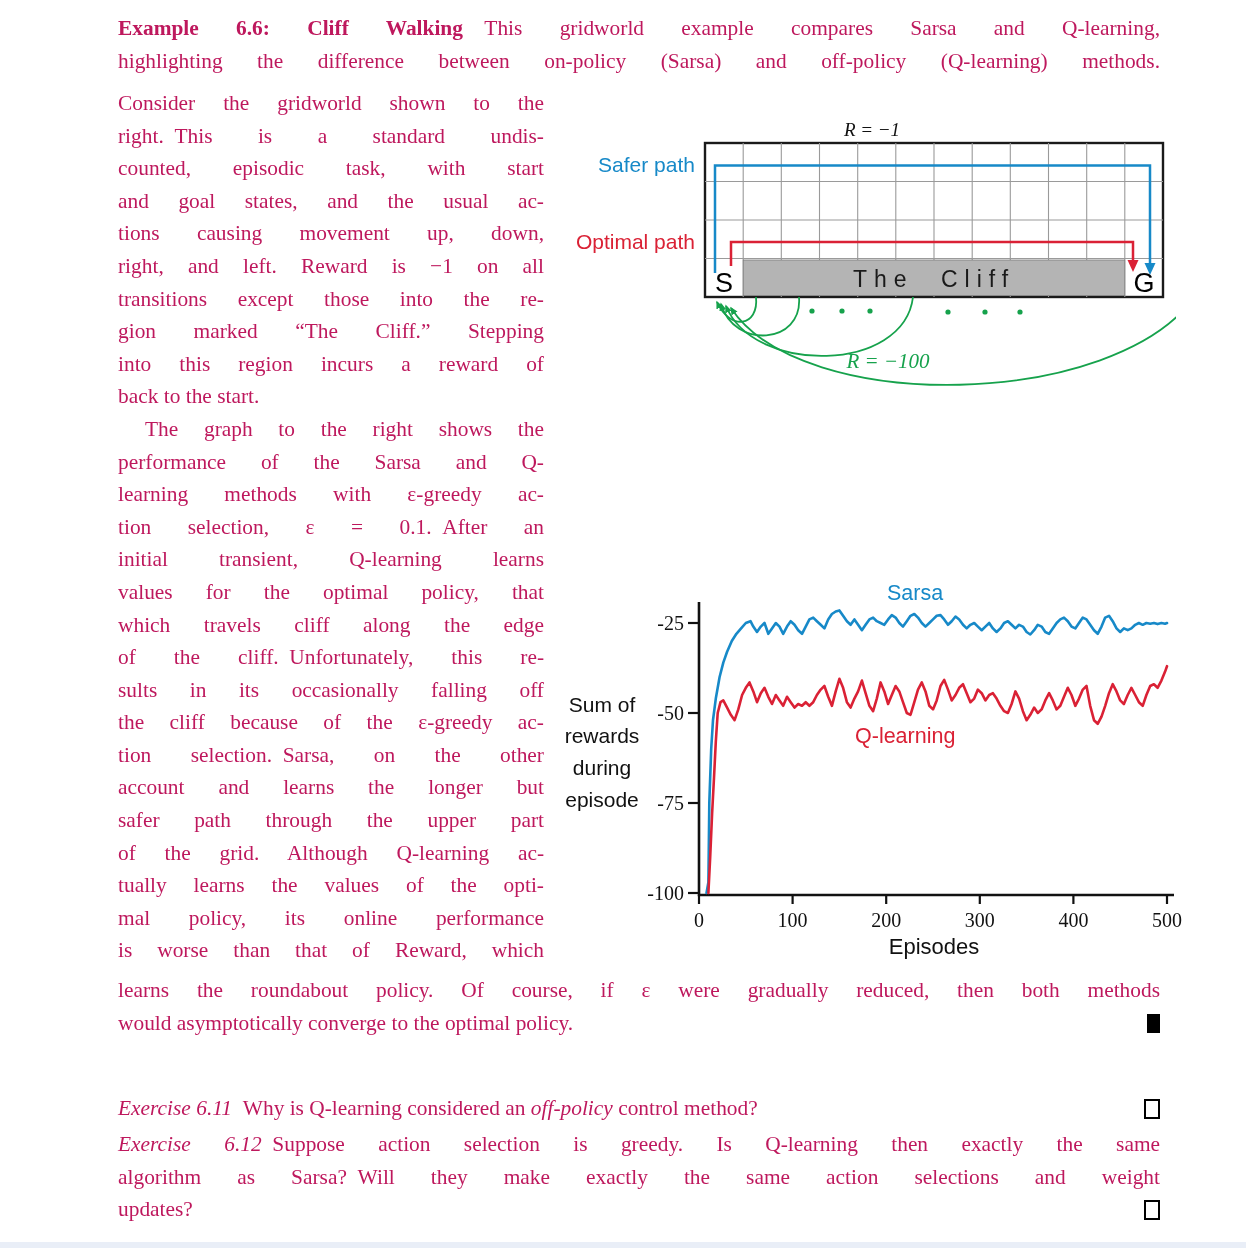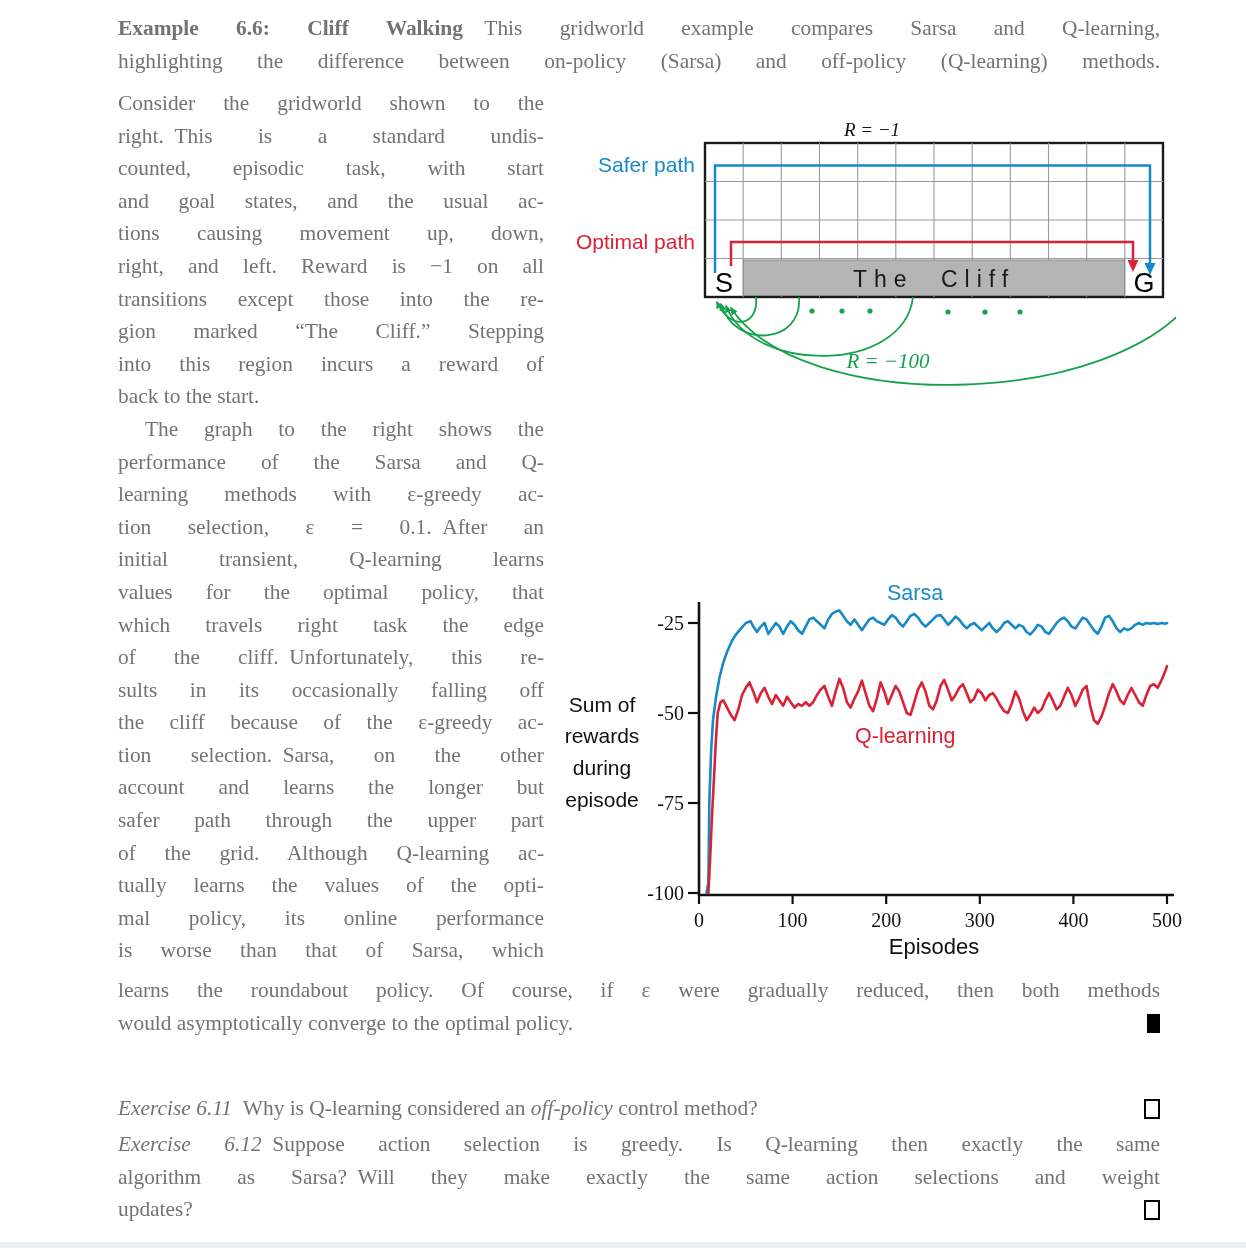--- a/index.html
+++ b/index.html
@@ -1,17 +1,17 @@
 <!DOCTYPE html>
 <html><head>
 <meta charset="utf-8">
 <style>
   html,body{margin:0;padding:0;background:#ffffff;}
   .page{position:relative;width:1246px;height:1248px;background:#ffffff;overflow:hidden;
-        font-family:"Liberation Serif","DejaVu Serif",serif;font-size:21.4px;line-height:32.6px;color:#737373;}
+        font-family:"Liberation Serif","DejaVu Serif",serif;font-size:21.4px;line-height:32.6px;color:#be185d;}
   .tl{text-align:justify;text-align-last:justify;}
   .tl.last{text-align-last:left;}
   .tl.ind{text-indent:27px;}
   .heading{position:absolute;left:118px;top:12px;width:1042px;}
   .content-row{position:absolute;left:118px;top:87px;width:1042px;height:938px;}
   .leftcol{position:absolute;left:0;top:0;width:426px;}
   .fig-grid{position:absolute;left:438px;top:28px;width:620px;height:292px;}
   .fig-chart{position:absolute;left:427px;top:483px;width:650px;height:402px;}
   .widecont{position:absolute;left:118px;top:974px;width:1042px;}
   .ex611{position:absolute;left:118px;top:1092px;width:1042px;}
@@ -48,31 +48,31 @@
           <div class="tl"><span>into this region incurs a reward of</span></div>
           <div class="tl last"><span>back to the start.</span></div>
         </div>
       <div>
           <div class="tl ind"><span>The graph to the right shows the</span></div>
           <div class="tl"><span>performance of the Sarsa and Q-</span></div>
           <div class="tl"><span>learning methods with ε-greedy ac-</span></div>
           <div class="tl"><span>tion selection, ε = 0.1. After an</span></div>
           <div class="tl"><span>initial transient, Q-learning learns</span></div>
           <div class="tl"><span>values for the optimal policy, that</span></div>
-          <div class="tl"><span>which travels right task the edge</span></div>
+          <div class="tl"><span>which travels cliff along the edge</span></div>
           <div class="tl"><span>of the cliff. Unfortunately, this re-</span></div>
           <div class="tl"><span>sults in its occasionally falling off</span></div>
           <div class="tl"><span>the cliff because of the ε-greedy ac-</span></div>
           <div class="tl"><span>tion selection. Sarsa, on the other</span></div>
           <div class="tl"><span>account and learns the longer but</span></div>
           <div class="tl"><span>safer path through the upper part</span></div>
           <div class="tl"><span>of the grid. Although Q-learning ac-</span></div>
           <div class="tl"><span>tually learns the values of the opti-</span></div>
           <div class="tl"><span>mal policy, its online performance</span></div>
-          <div class="tl"><span>is worse than that of Sarsa, which</span></div>
+          <div class="tl"><span>is worse than that of Reward, which</span></div>
         </div>
     </div>
 
     <div class="fig-grid">
       <svg width="620" height="292" viewBox="0 0 620 292">
         <defs>
           <marker id="garrow" markerWidth="9" markerHeight="8" refX="6.5" refY="3.5" orient="auto" markerUnits="userSpaceOnUse">
             <path d="M0,0 L8,3.5 L0,7 z" fill="#16a24c"></path>
           </marker>
         </defs>

